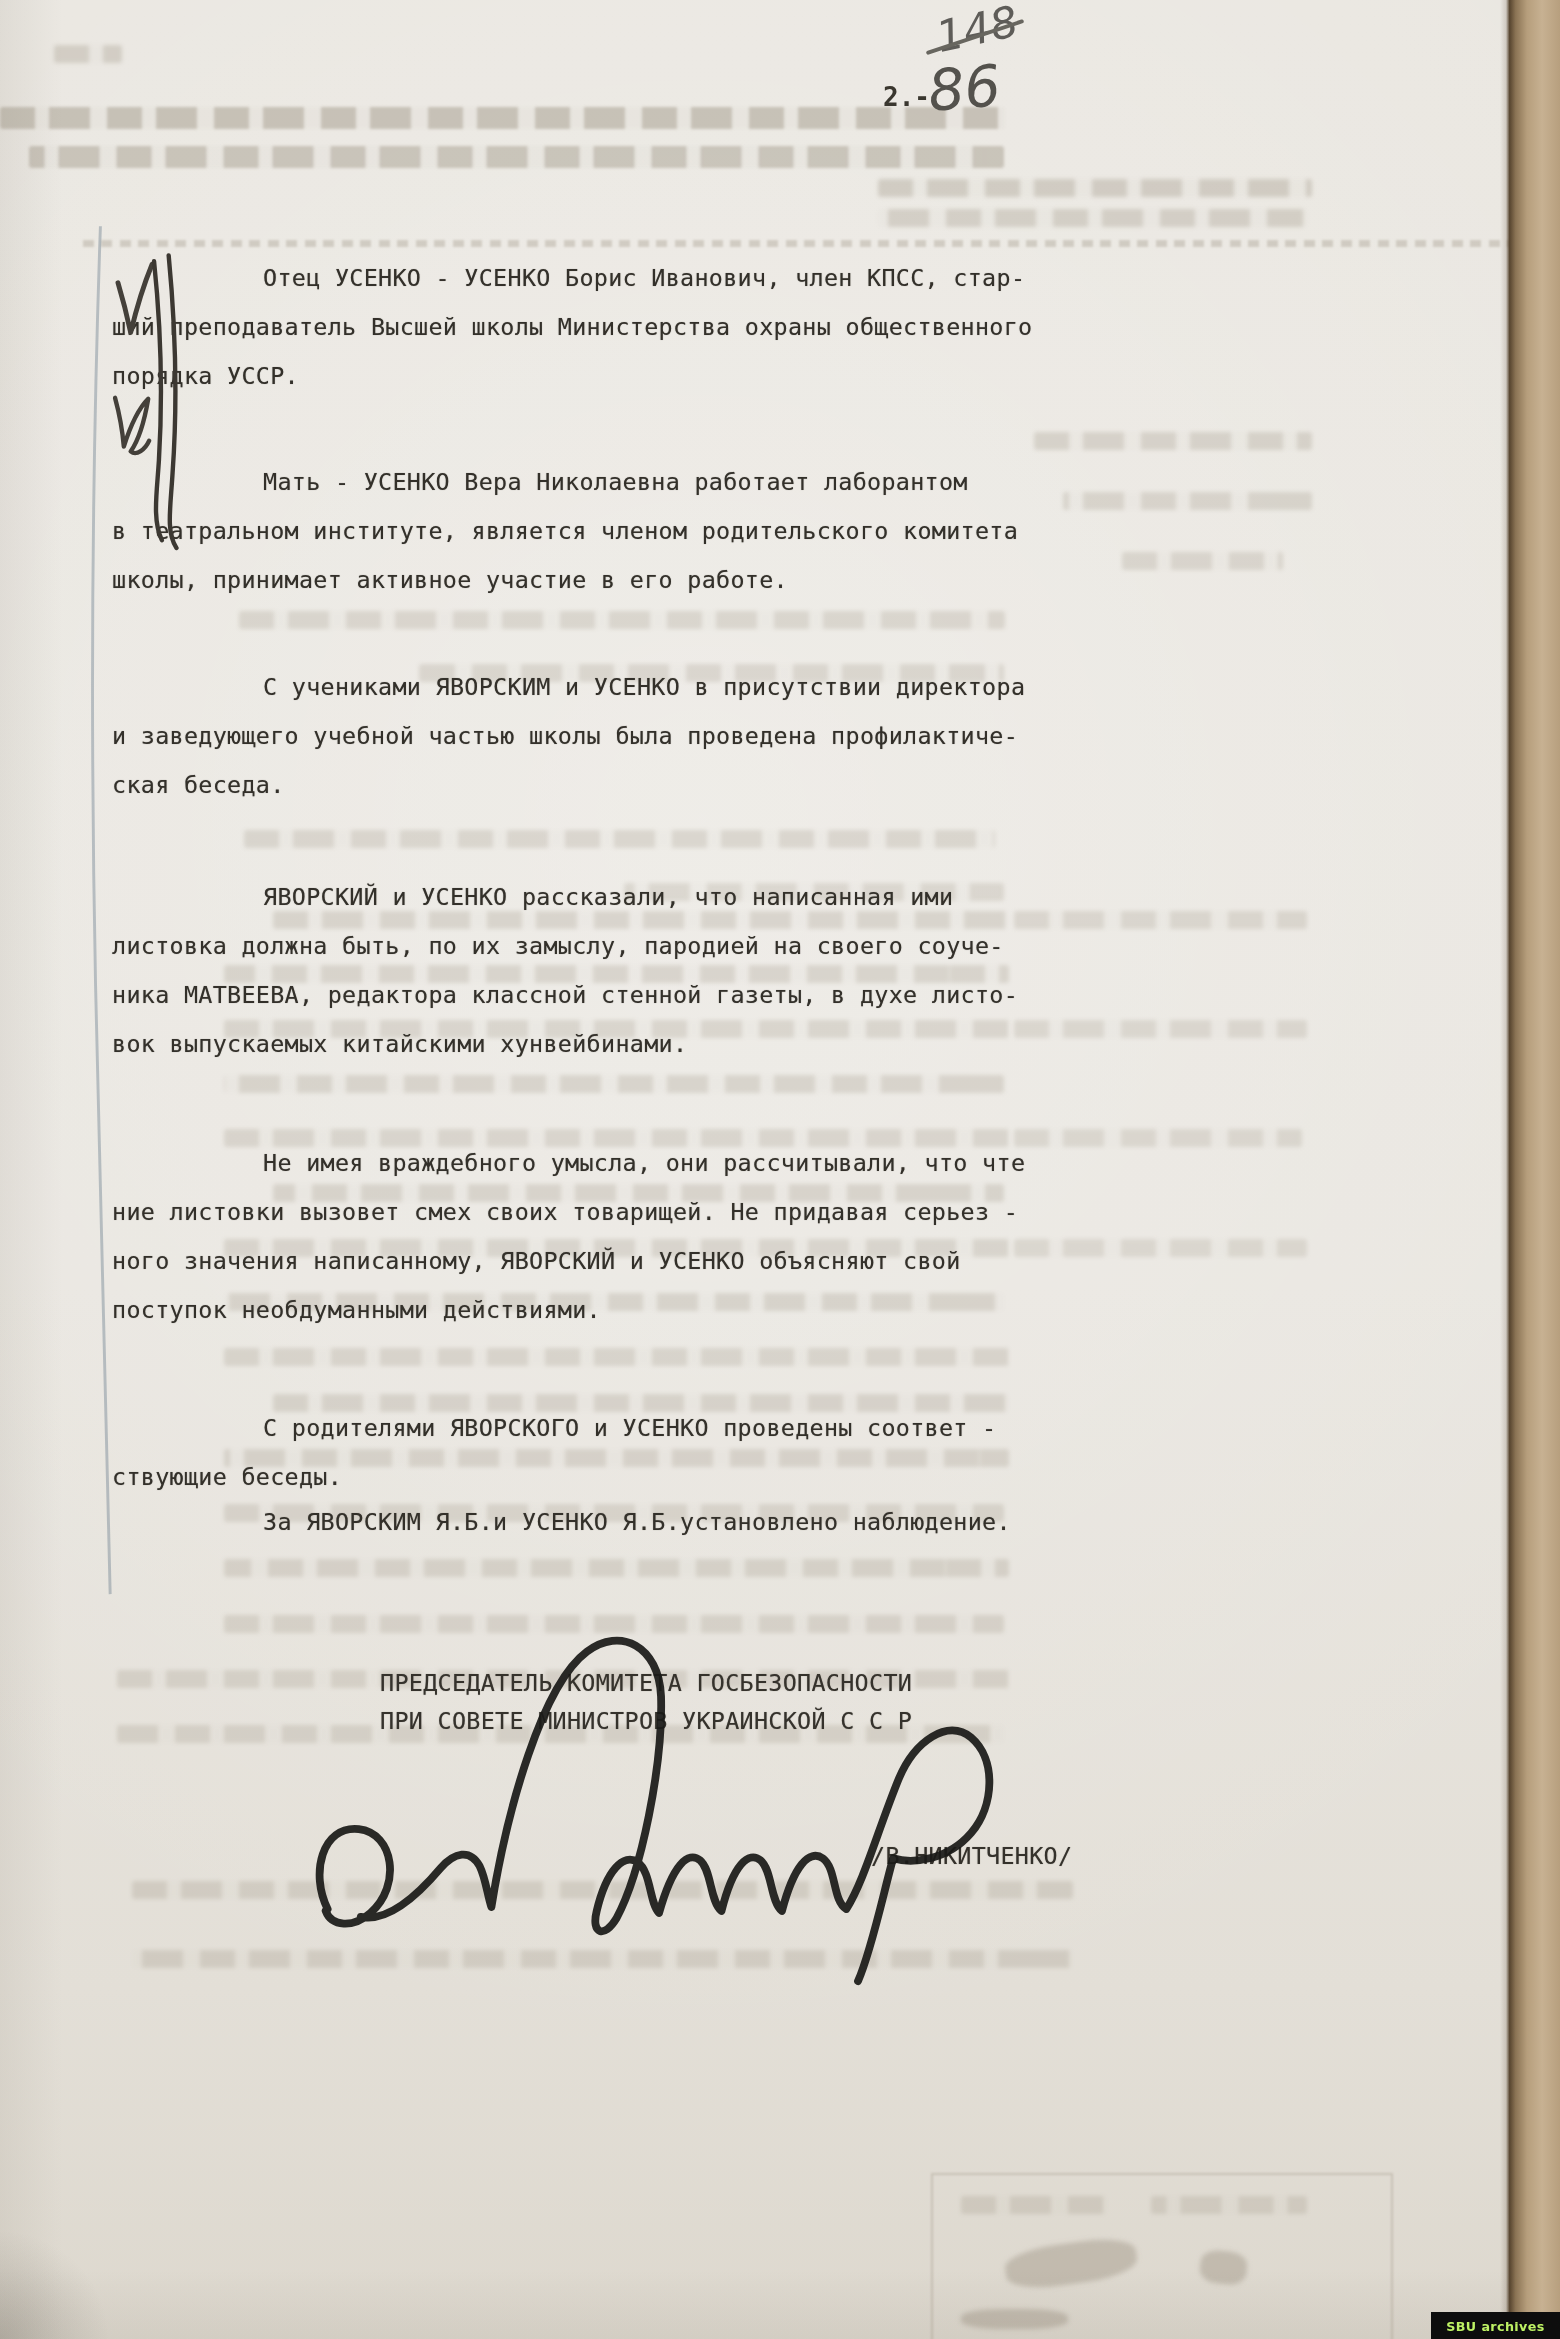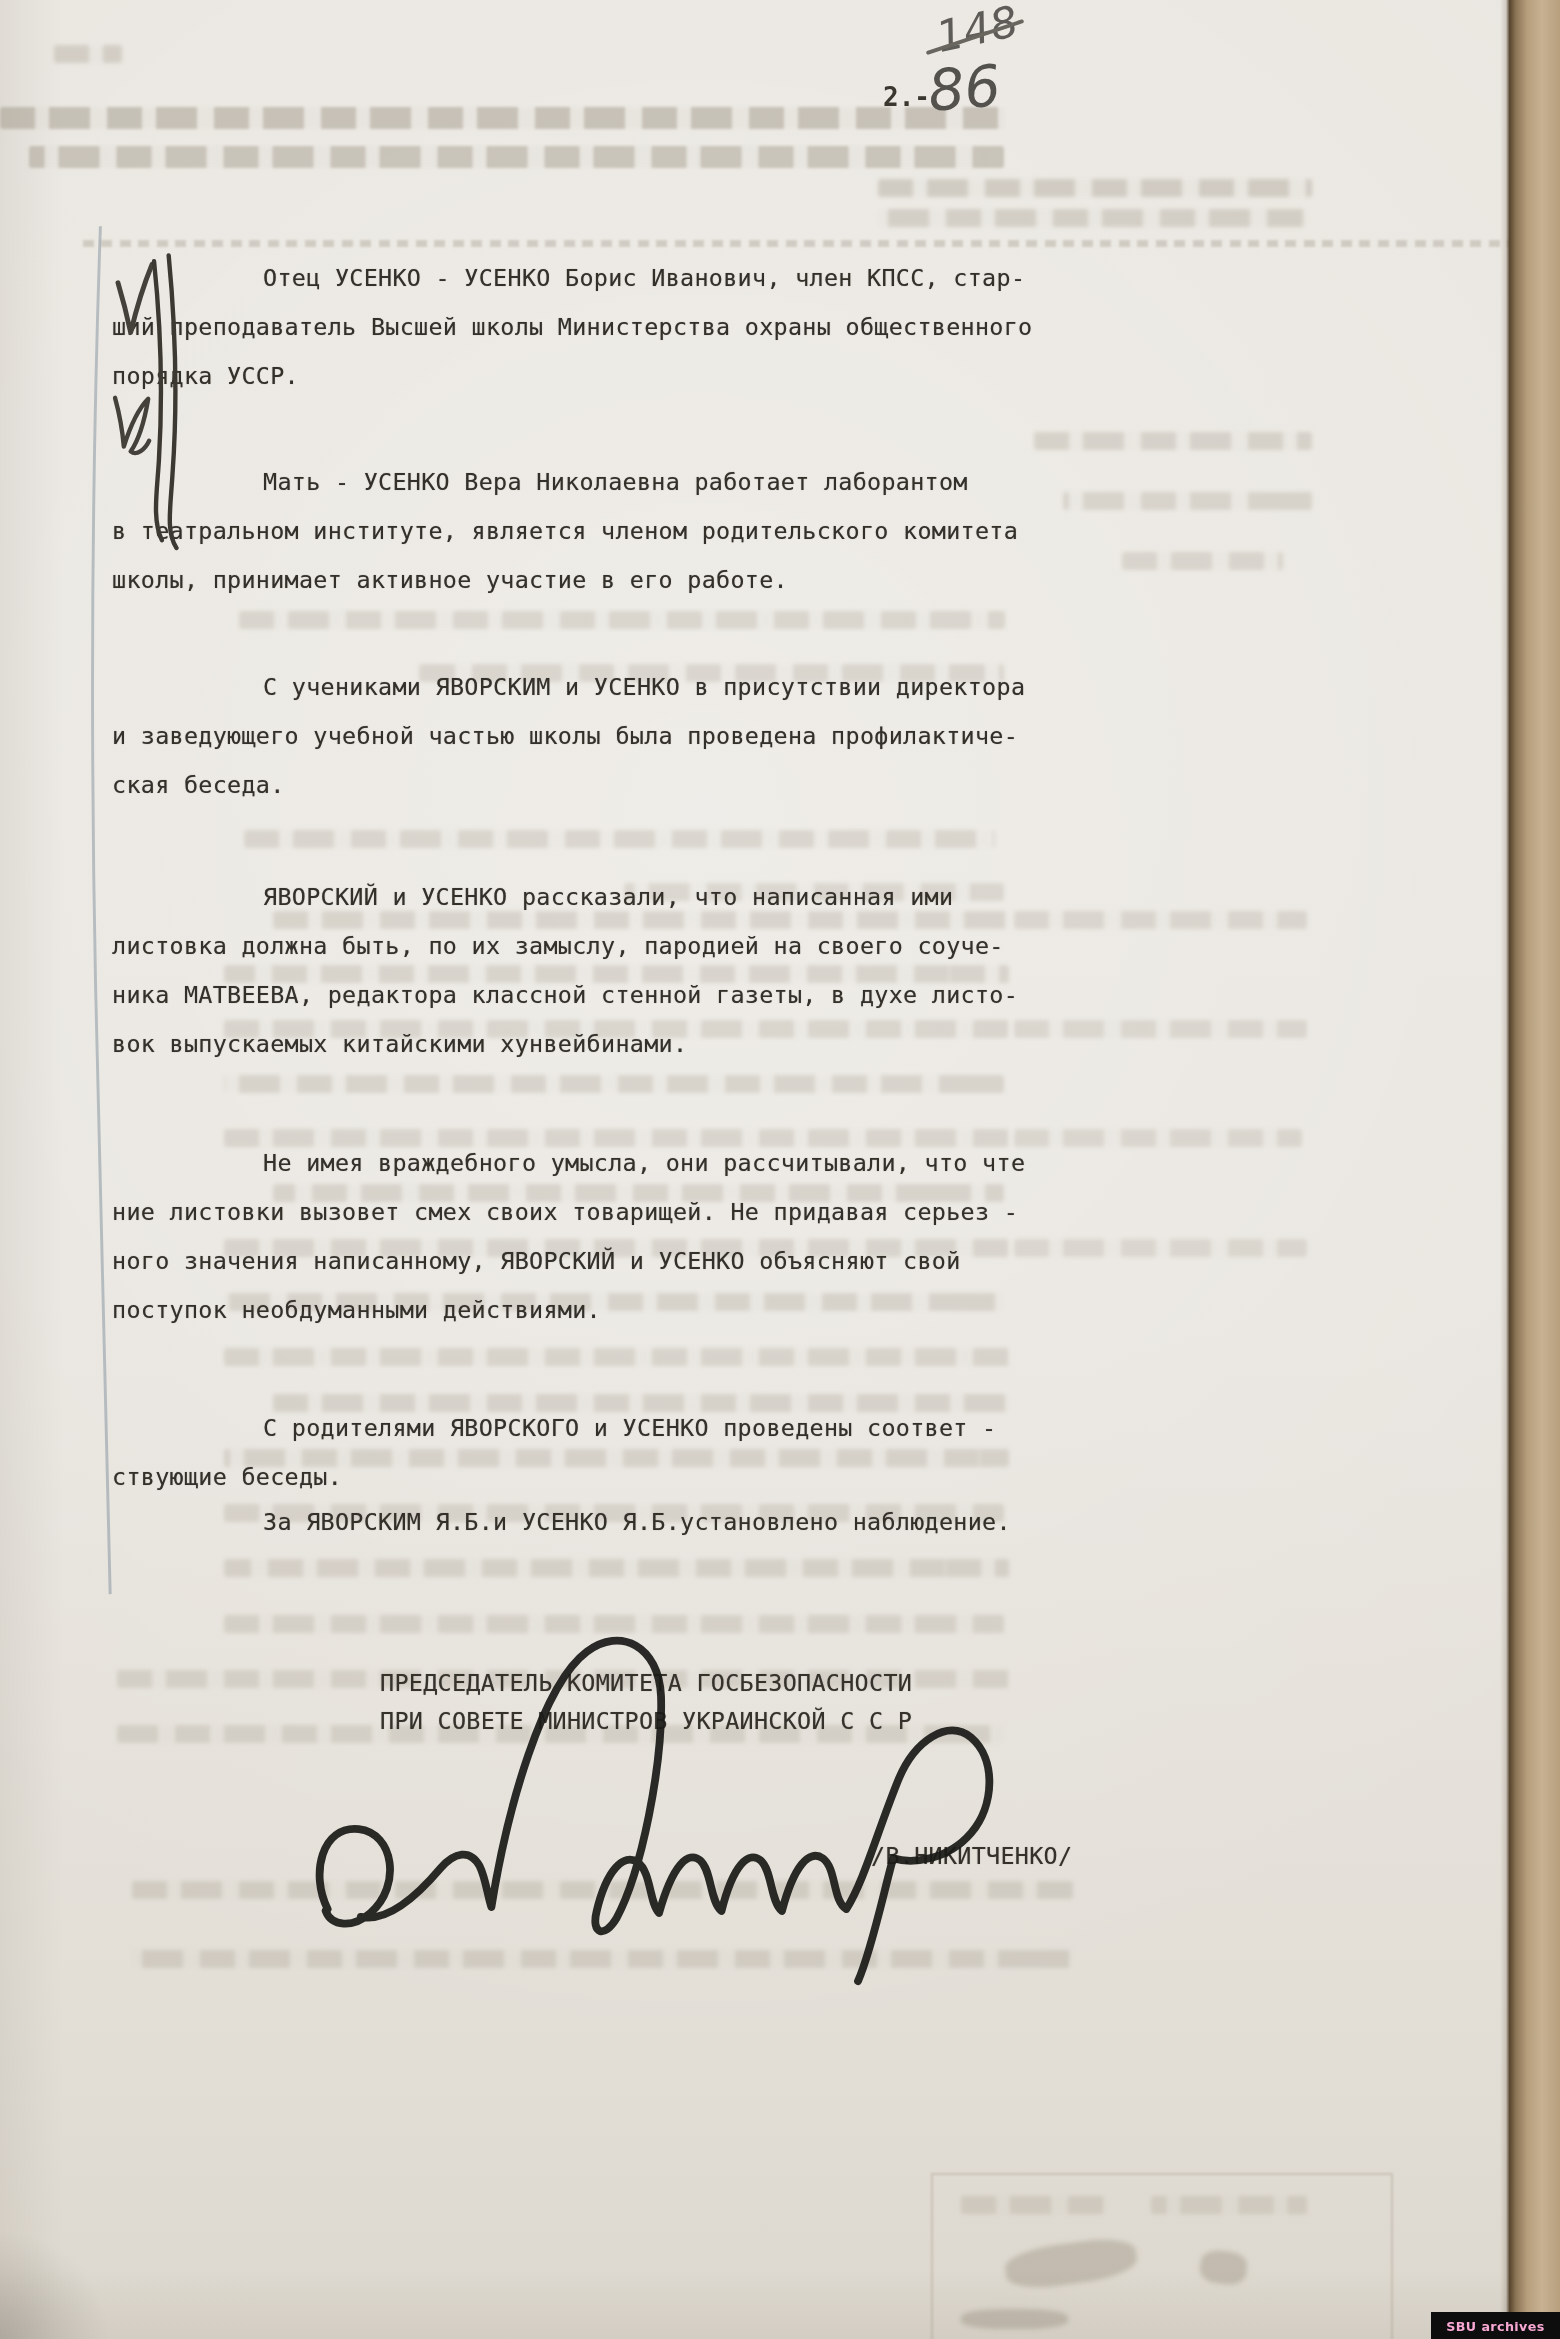--- a/index.html
+++ b/index.html
@@ -44,21 +44,21 @@
       rgba(146,136,118,.55) 0 35px, rgba(146,136,118,.06) 35px 49px,
       rgba(146,136,118,.55) 49px 90px, rgba(146,136,118,.06) 90px 107px);}
   .ghost.strong{height:22.4px;filter:blur(1.6px);}
   .ghost.dashes{height:6.8px;filter:blur(1px);border-radius:0;
     background:repeating-linear-gradient(90deg, rgba(146,136,118,.5) 0 10.7px, rgba(146,136,118,0) 10.7px 18.5px);}
   .ghost-box{position:absolute;left:931px;top:2173px;width:458px;height:167px;
     border:2px solid rgba(150,140,120,.30);border-bottom:none;filter:blur(1px);}
   .smudge{position:absolute;filter:blur(2.4px);background:rgba(140,130,112,.35);border-radius:40%;}
   svg.overlay{position:absolute;inset:0;pointer-events:none;}
   .sbu{position:absolute;right:0;bottom:0;width:129px;height:28px;background:#0d0d0d;
-    color:#f9a8d4;font-family:"DejaVu Sans",sans-serif;font-size:12.7px;font-weight:bold;
+    color:#bef264;font-family:"DejaVu Sans",sans-serif;font-size:12.7px;font-weight:bold;
     display:flex;align-items:center;justify-content:center;letter-spacing:0.4px;}
 </style>
 </head>
 <body>
 
 <div class="page"></div>
 
 <div>
   <div class="ghost strong" style="left:0;top:107px;width:1005px;opacity:.75;"></div>
   <div class="ghost strong" style="left:29px;top:146px;width:975px;opacity:.7;background-position:-19.5px 0;"></div>

